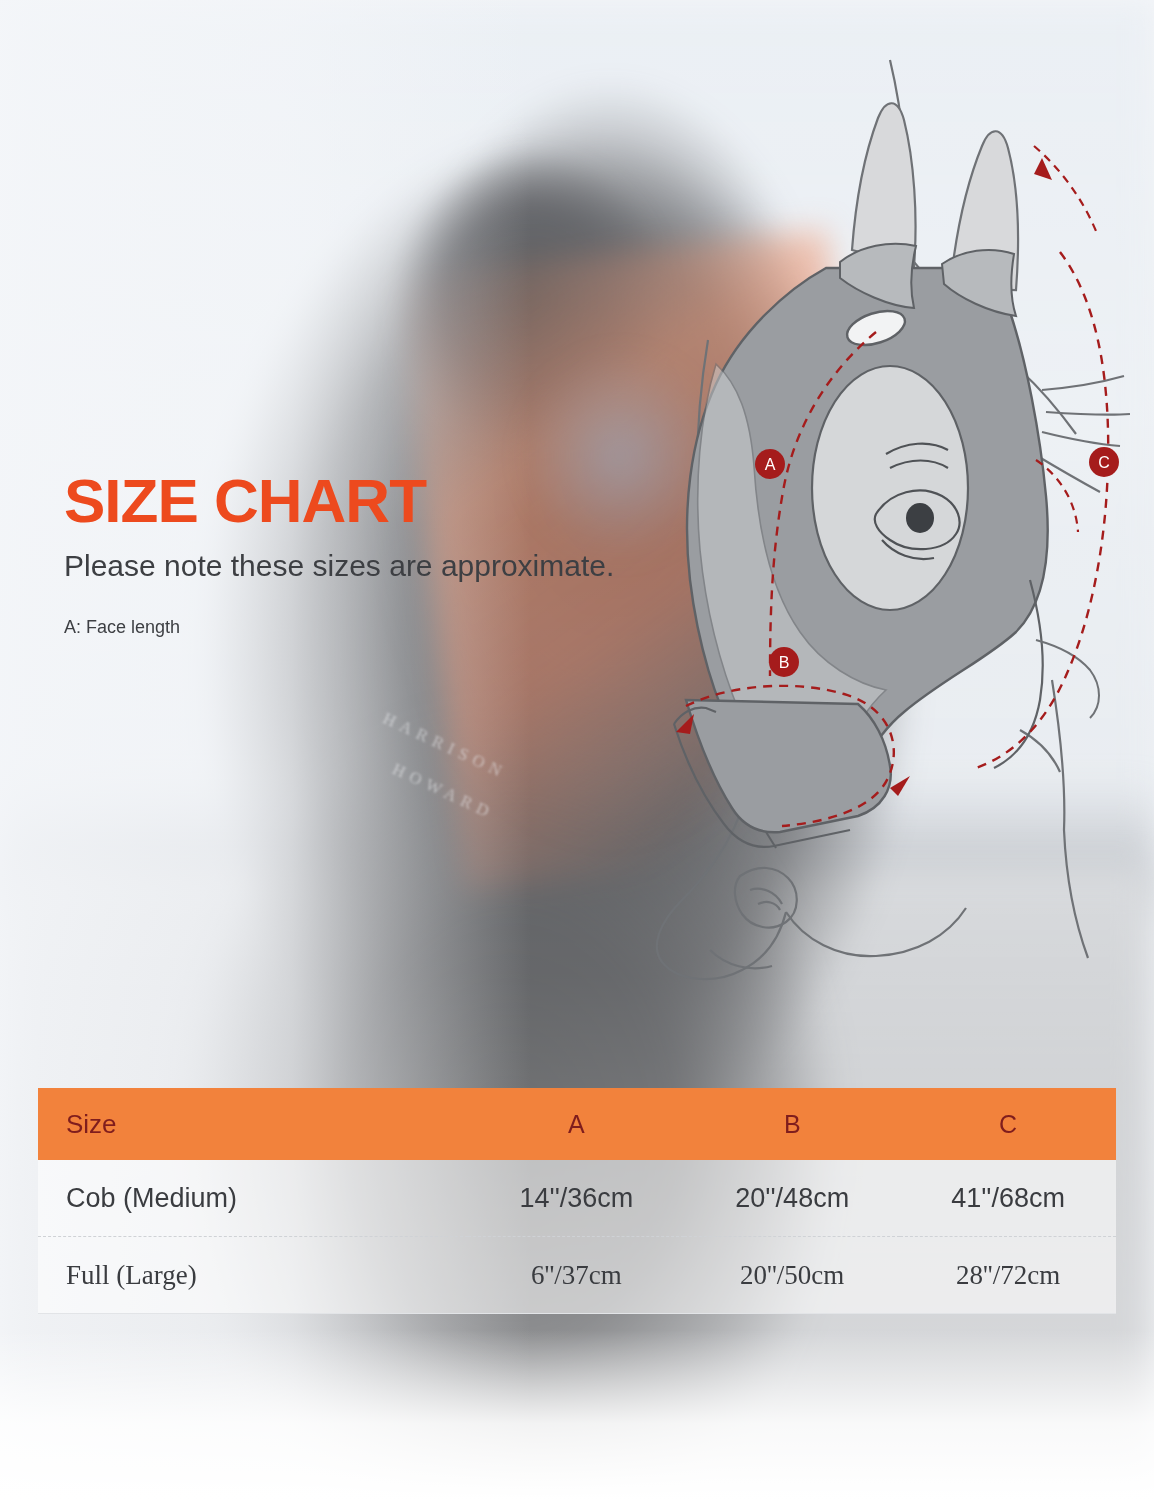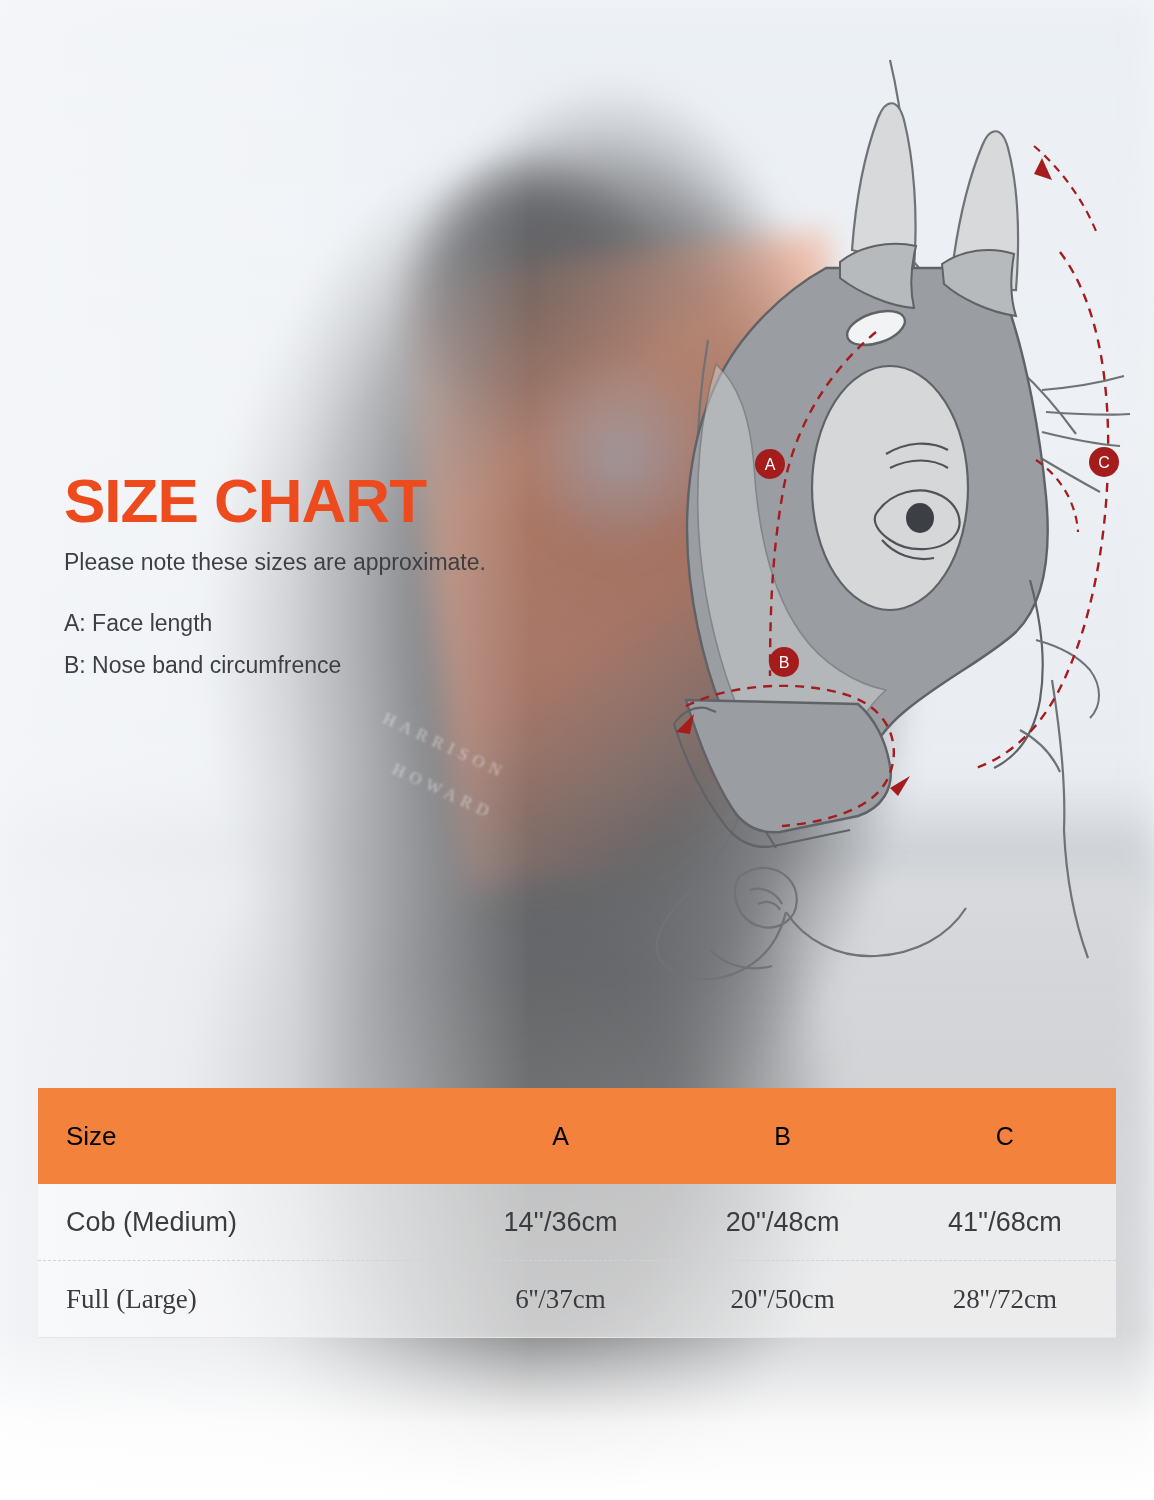--- a/index.html
+++ b/index.html
@@ -140,26 +140,26 @@
   .title {
     font-size: 62px;
     line-height: 1.0;
     font-weight: bold;
     color: #ED4A1E;
     letter-spacing: -1px;
     margin: 0 0 17px 0;
     font-family: "Liberation Sans", sans-serif;
   }
   .subtitle {
-    font-size: 23px;
+    font-size: 30px;
     color: #3d3f43;
     margin: 0 0 34px 0;
   }
   .legend-line {
-    font-size: 23px;
+    font-size: 18px;
     color: #3d3f43;
     margin-bottom: 15px;
   }
 
   
   .diagram {
     position: absolute;
     left: 590px;
     top: 40px;
     width: 564px;
@@ -173,26 +173,26 @@
     top: 1088px;
     width: 1078px;
   }
   table.size-table {
     border-collapse: collapse;
     width: 100%;
     table-layout: fixed;
   }
   table.size-table thead th {
     background: #F2823C;
-    color: #000000;
+    color: #7f1d1d;
     font-weight: normal;
     font-size: 25px;
     height: 64px;
     text-align: center;
-    padding: 16px;
+    padding: 4px;
   }
   table.size-table thead th.first {
     text-align: left;
     padding-left: 28px;
     font-size: 26px;
   }
   table.size-table tbody td {
     height: 74px;
     font-size: 27px;
     color: #3a3c40;
@@ -359,21 +359,20 @@
         <circle cx="514" cy="422" r="15" fill="#A51C1C"></circle>
         <text x="514" y="428" font-family="Liberation Sans, sans-serif" font-size="16" fill="#ffffff" text-anchor="middle">C</text>
       </g>
     </svg>
   </div>
 
   <div class="text-block">
     <h1 class="title">SIZE CHART</h1>
     <p class="subtitle">Please note these sizes are approximate.</p>
     <div class="legend-line">A: Face length</div>
-    <div class="legend-line">B: Nose band circumfrence</div>
   </div>
 
   <div class="table-wrap">
     <table class="size-table">
       <thead>
         <tr>
           <th class="first col-size">Size</th>
           <th class="col-m">A</th>
           <th class="col-m">B</th>
           <th class="col-m">C</th>

